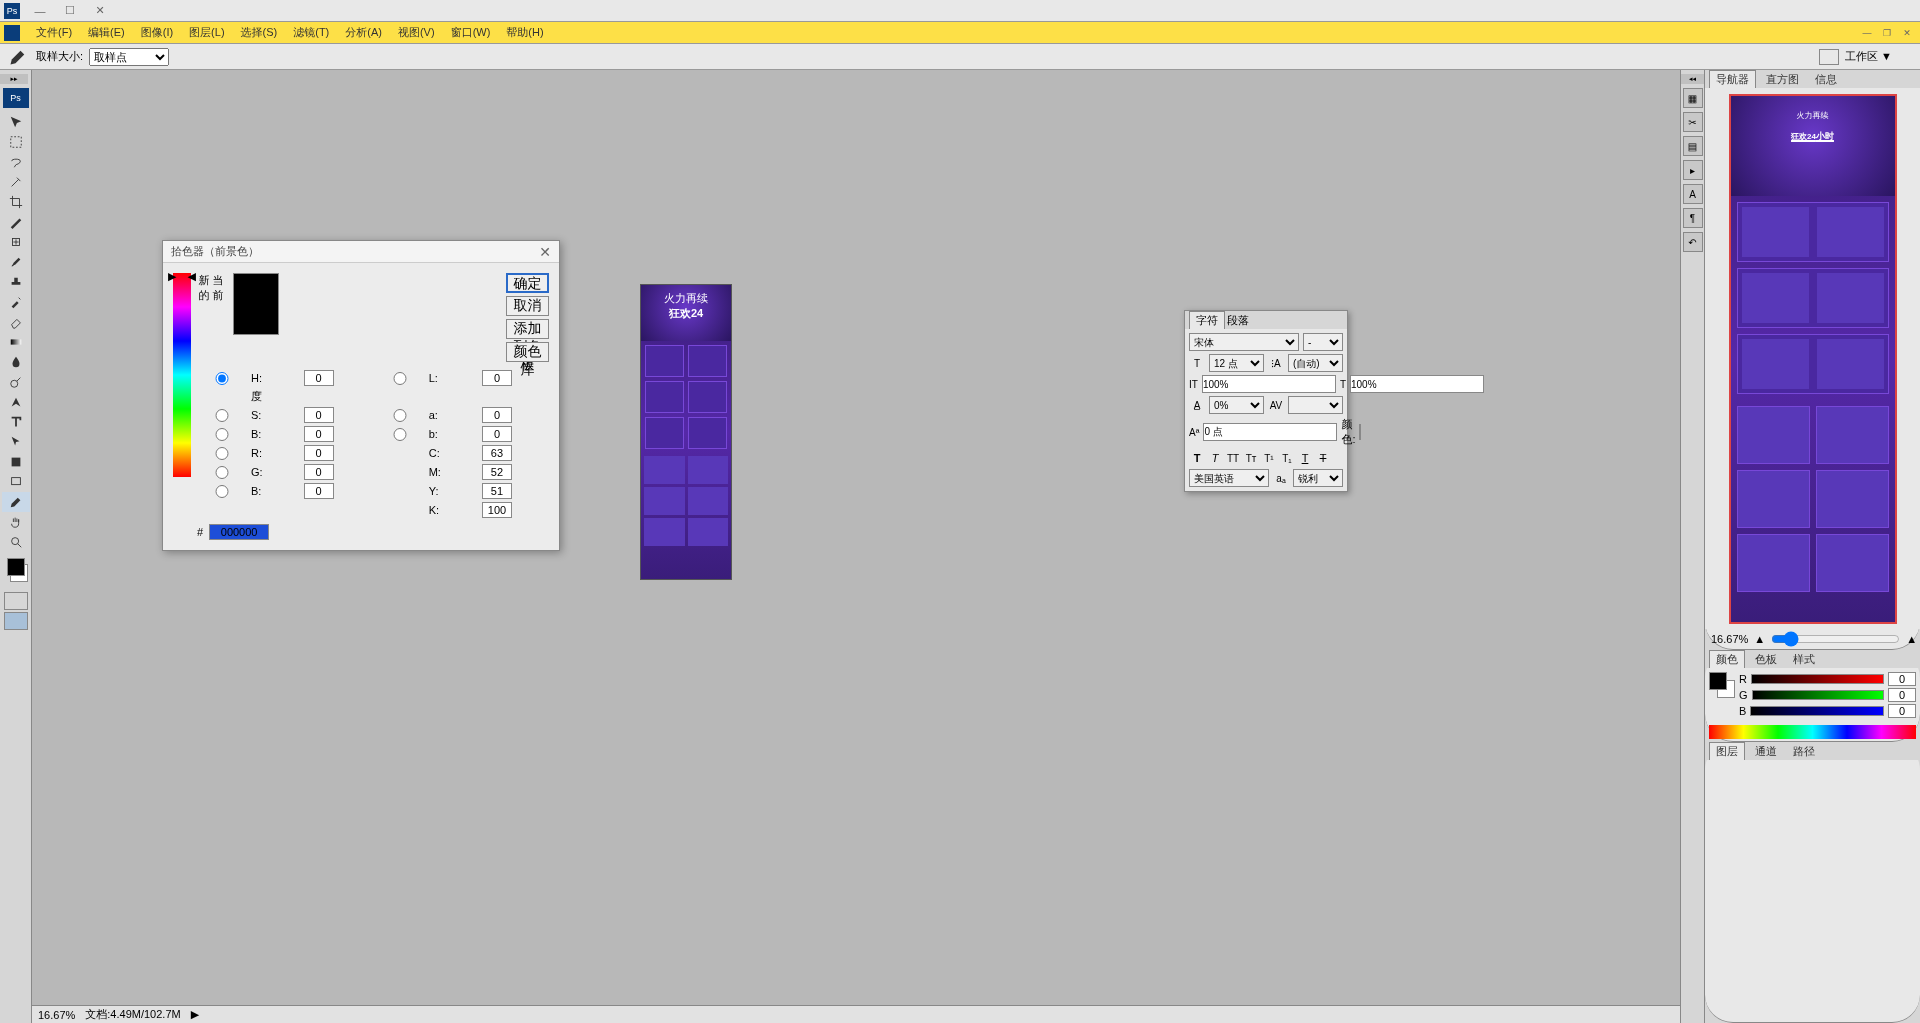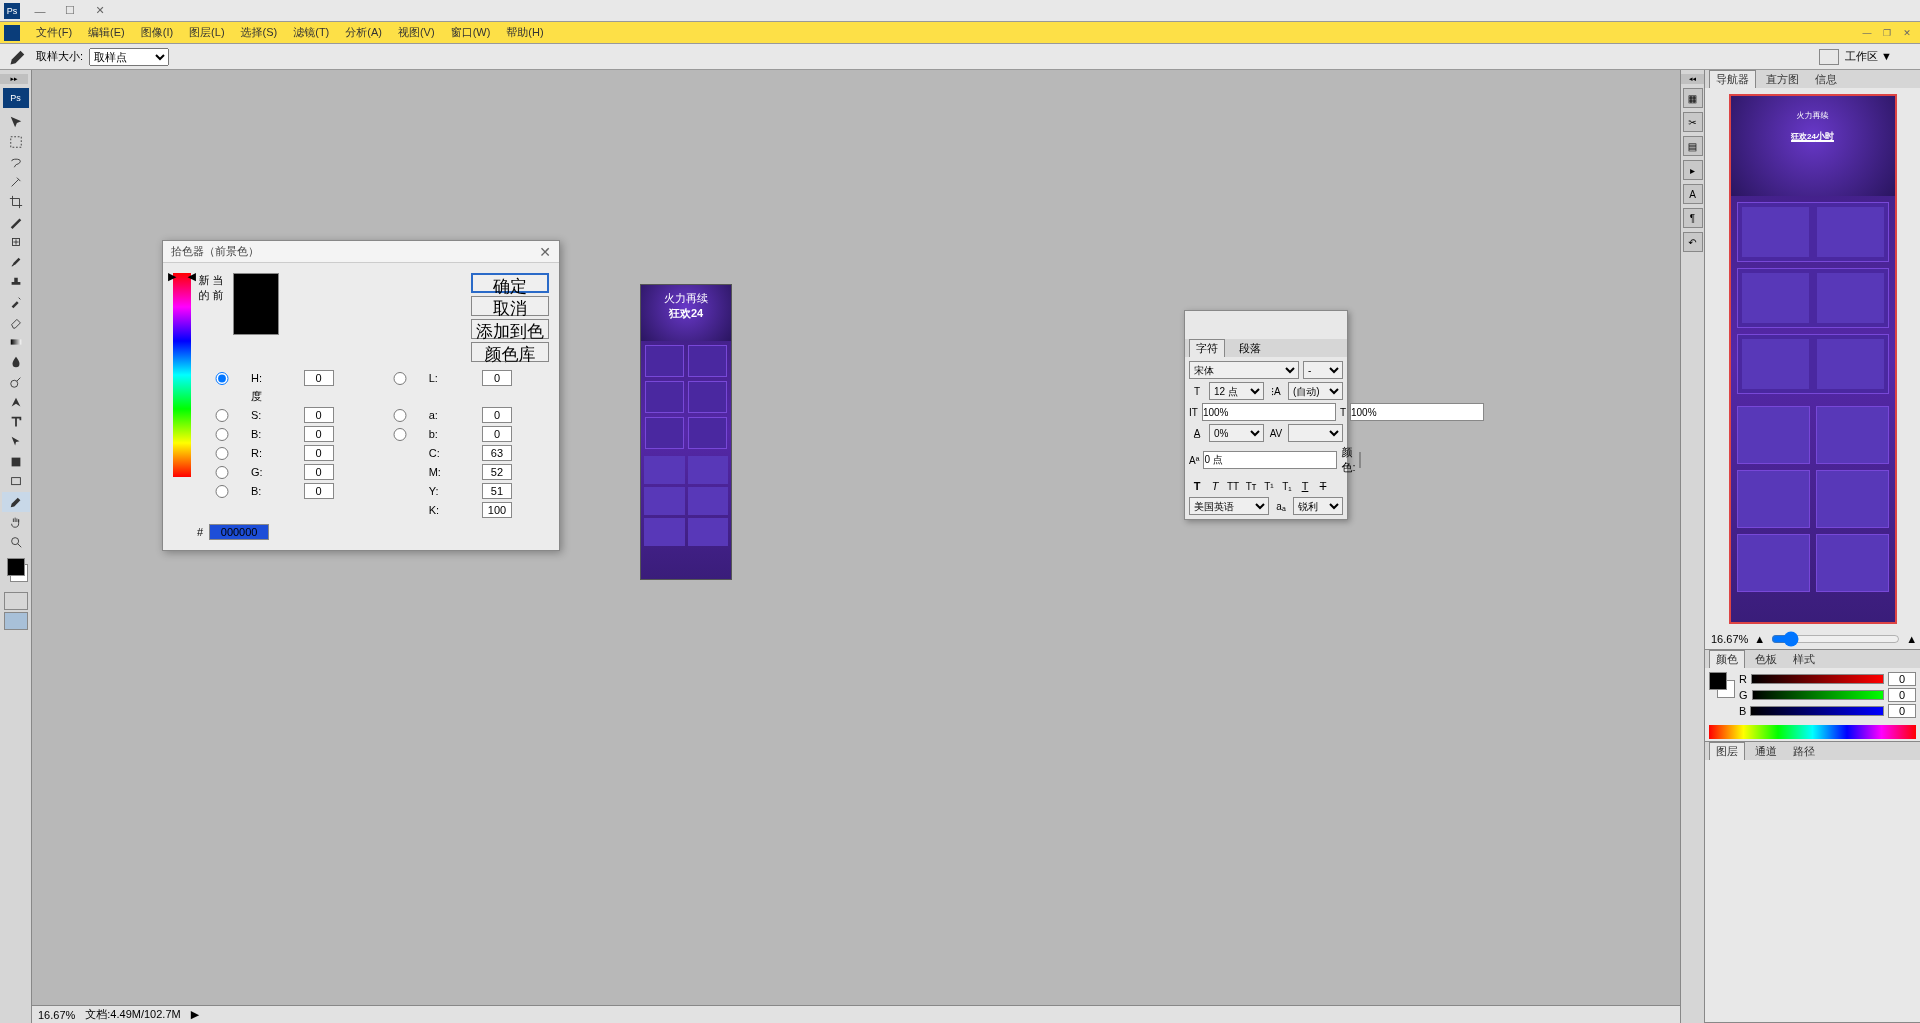--- a/index.html
+++ b/index.html
@@ -61,48 +61,48 @@
 .color-field { width: 204px; height: 204px; background: linear-gradient(to top, #000, transparent), linear-gradient(to right, #fff, #ff0000); position: relative; }
 .color-field .picker-ring { position: absolute; left: -4px; bottom: -4px; width: 8px; height: 8px; border: 1px solid #888; border-radius: 50%; }
 .hue-strip { width: 18px; height: 204px; background: linear-gradient(to bottom, #ff0000, #ff00ff, #0000ff, #00ffff, #00ff00, #ffff00, #ff0000); position: relative; }
 .hue-strip .hue-arrow { position: absolute; top: -3px; left: -5px; right: -5px; display: flex; justify-content: space-between; font-size: 8px; }
 .dlg-right { flex: 1; display: flex; flex-direction: column; }
 .newcur { display: flex; gap: 8px; align-items: flex-start; }
 .newcur .labels { display: flex; flex-direction: row; justify-content: space-between; height: 62px; font-size: 10px; text-align: center; width: 28px; }
 .newcur .swatch2 { width: 46px; height: 62px; display: flex; flex-direction: column; border: 1px solid #888; }
 .newcur .swatch2 div { flex: 1; background: #000; }
 .dlg-btns { display: flex; flex-direction: column; gap: 3px; margin-left: auto; }
-.dlg-btns button { height: 20px; width: 78px; background: #efefef; border: 1px solid #888; cursor: pointer; font-size: 17px; }
+.dlg-btns button { height: 20px; width: 43px; background: #efefef; border: 1px solid #888; cursor: pointer; font-size: 14px; }
 .dlg-btns button.primary { border: 2px solid #2a6ac8; }
 .color-inputs { margin-top: 8px; display: grid; grid-template-columns: auto auto auto auto auto auto; gap: 3px 4px; align-items: center; font-size: 10px; }
 .color-inputs input[type=text] { width: 30px; height: 16px; text-align: center; border: 1px solid #888; }
 .color-inputs input[type=radio] { margin: 0; }
 .hex-row { margin-top: 6px; display: flex; align-items: center; gap: 6px; font-size: 10px; }
 .hex-row input { width: 60px; height: 16px; border: 1px solid #888; background: #1d4ed8; text-align: center; }
 .webonly { margin-top: 8px; display: flex; align-items: center; gap: 4px; font-size: 10px; }
 
 
 .char-panel { position: absolute; right: 332px; top: 240px; width: 164px; background: #e8e8e8; border: 1px solid #888; box-shadow: 2px 2px 6px rgba(0,0,0,0.3); }
-.char-panel .tabs { height: 18px; background: #d6d6d6; display: flex; align-items: center; padding: 0 4px; font-size: 10px; gap: 14px; margin-top: 28px; }
+.char-panel .tabs { height: 18px; background: #d6d6d6; display: flex; align-items: center; padding: 0 4px; font-size: 10px; gap: 2px; }
 .char-panel .tabs .tab { padding: 1px 6px; background: #e8e8e8; border-top: 1px solid #888; border-left: 1px solid #888; border-right: 1px solid #888; }
 .char-panel .body { padding: 4px; display: flex; flex-direction: column; gap: 3px; }
 .char-panel .row { display: flex; gap: 4px; align-items: center; }
 .char-panel .row select, .char-panel .row input { flex: 1; height: 18px; border: 1px solid #888; font-size: 10px; }
 .char-panel .icn { width: 16px; height: 16px; display: flex; align-items: center; justify-content: center; font-size: 10px; }
 .char-panel .styles { display: flex; gap: 2px; }
 .char-panel .styles span { width: 16px; height: 16px; border: 1px solid transparent; display: flex; align-items: center; justify-content: center; font-size: 10px; }
 .char-panel .colorbox { width: 40px; height: 16px; background: #000; border: 1px solid #888; }
 
 
 .right-panels { width: 216px; background: #d6d6d6; border-left: 1px solid #888; display: flex; flex-direction: column; }
 .right-dock { width: 24px; background: #d6d6d6; border-left: 1px solid #888; display: flex; flex-direction: column; padding-top: 4px; gap: 4px; }
 .right-dock .dbtn { width: 20px; height: 20px; margin: 0 auto; background: #c8c8c8; border: 1px solid #888; display: flex; align-items: center; justify-content: center; font-size: 10px; }
 .right-dock .expand { height: 10px; background: #c0c0c0; font-size: 7px; display: flex; align-items: center; justify-content: center; }
 
-.panel { background: #e8e8e8; border-bottom: 1px solid #888; display: flex; flex-direction: column; }
+.panel { background: #e8e8e8; border-bottom: 1px solid #888; display: flex; flex-direction: column; border-radius: 28px; }
 .panel .ptabs { height: 18px; background: #d6d6d6; display: flex; align-items: center; padding: 0 4px; font-size: 10px; gap: 4px; }
 .panel .ptabs .ptab { padding: 1px 6px; color: #333; }
 .panel .ptabs .ptab.active { background: #e8e8e8; border-top: 1px solid #888; border-left: 1px solid #888; border-right: 1px solid #888; }
 
 .navigator { height: 580px; }
 .navigator .nav-view { flex: 1; background: #e8e8e8; display: flex; align-items: center; justify-content: center; padding: 4px; }
 .navigator .nav-doc { width: 168px; height: 530px; background: linear-gradient(180deg,#3a1d7a,#5528a8,#3a1d7a); border: 2px solid #d44; position: relative; }
 .navigator .nav-doc .nbanner { height: 100px; background: radial-gradient(circle at 50% 40%, #6838c8, #2a1560); color: #fff; text-align: center; padding-top: 12px; }
 .navigator .nav-doc .nbanner b { font-size: 20px; display: block; text-decoration: underline; }
 .navigator .nav-doc .nbanner span { font-size: 8px; }

